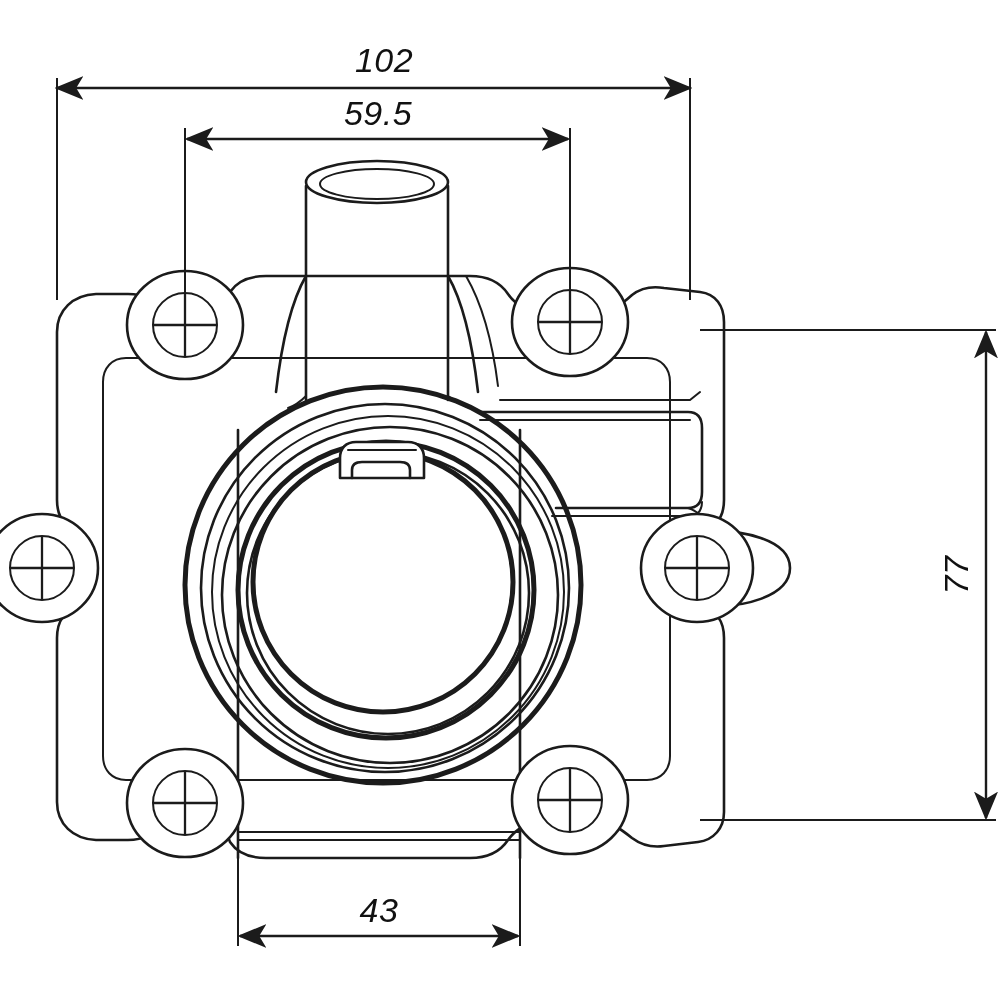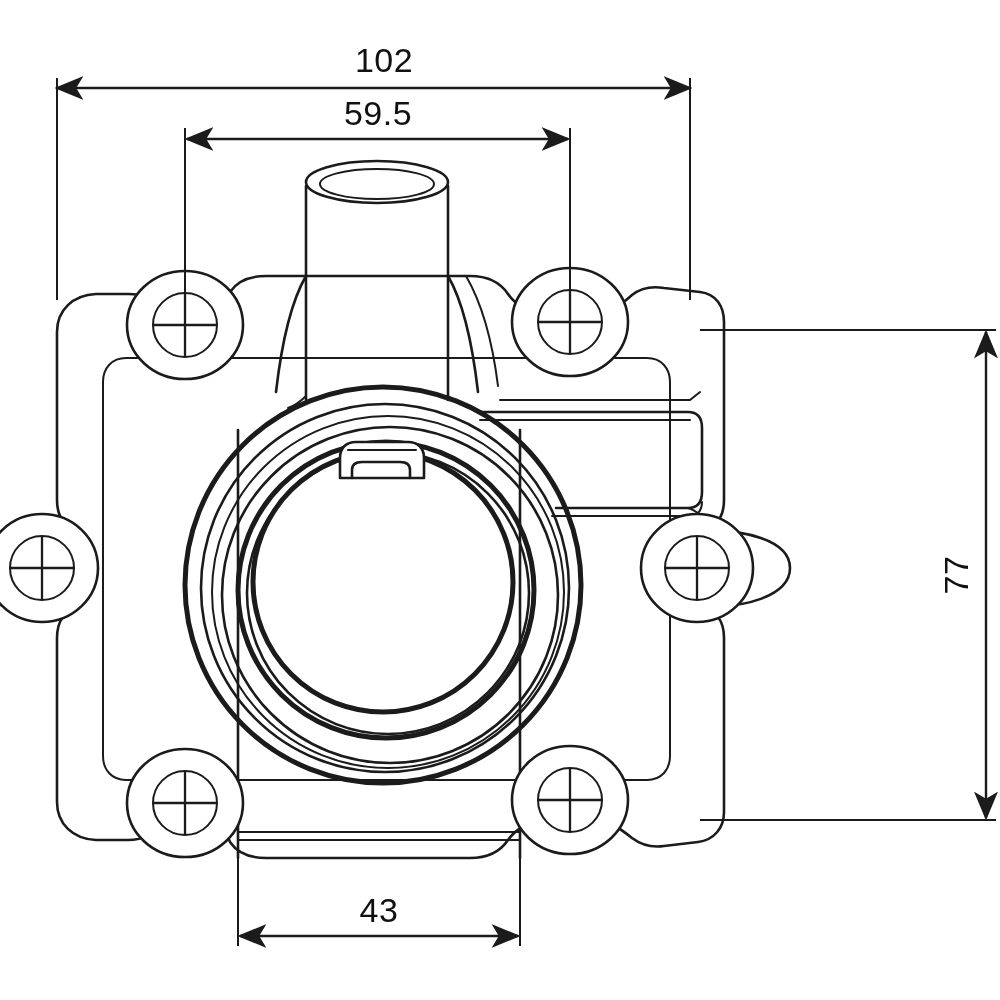--- a/index.html
+++ b/index.html
@@ -11,20 +11,21 @@
     width: 1000px;
     height: 1000px;
     overflow: hidden;
     font-family: "Liberation Sans", sans-serif;
   }
   #drawing-root {
     position: relative;
     width: 1000px;
     height: 1000px;
     background: #ffffff;
+    font-style: italic;
   }
   svg#cad {
     display: block;
     width: 1000px;
     height: 1000px;
   }
   .part-line {
     fill: none;
     stroke: #1b1b1b;
     stroke-width: 2.6;

